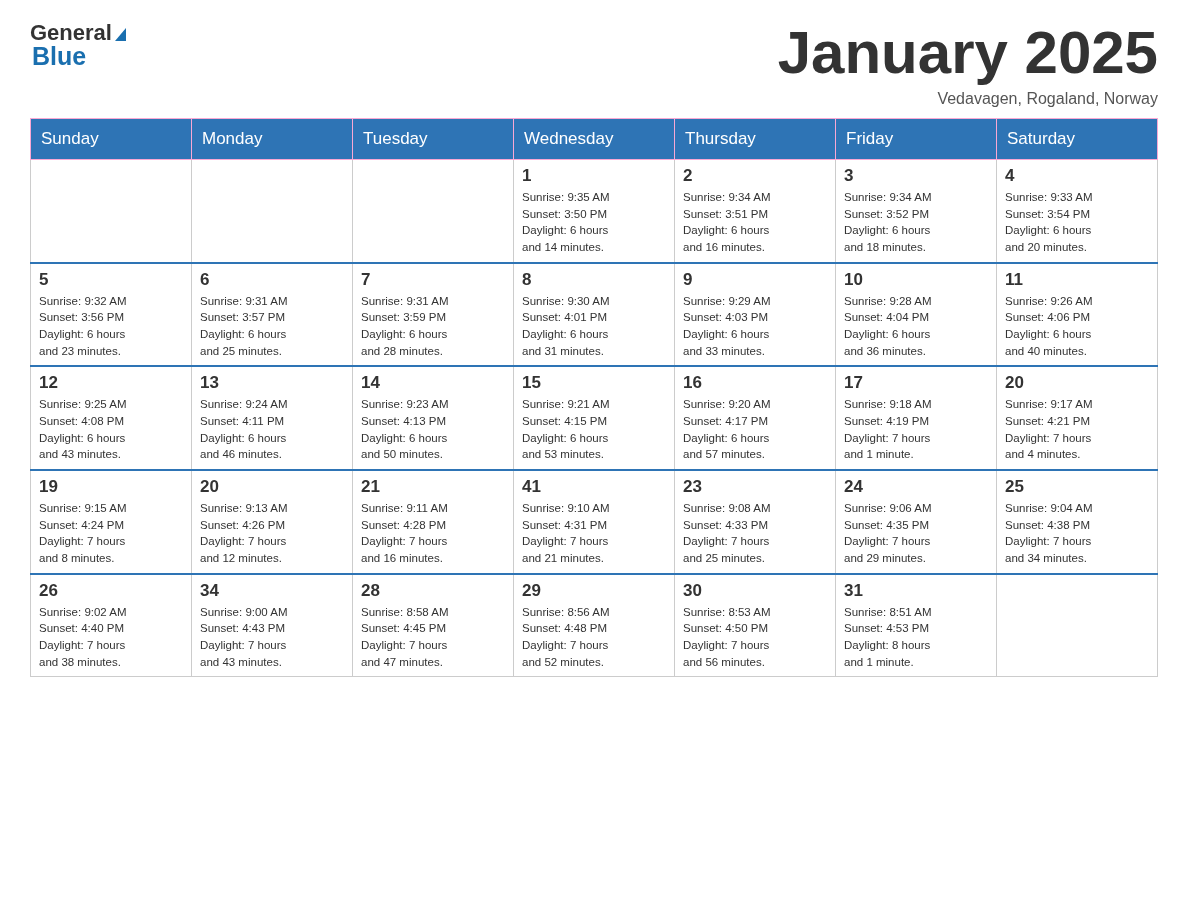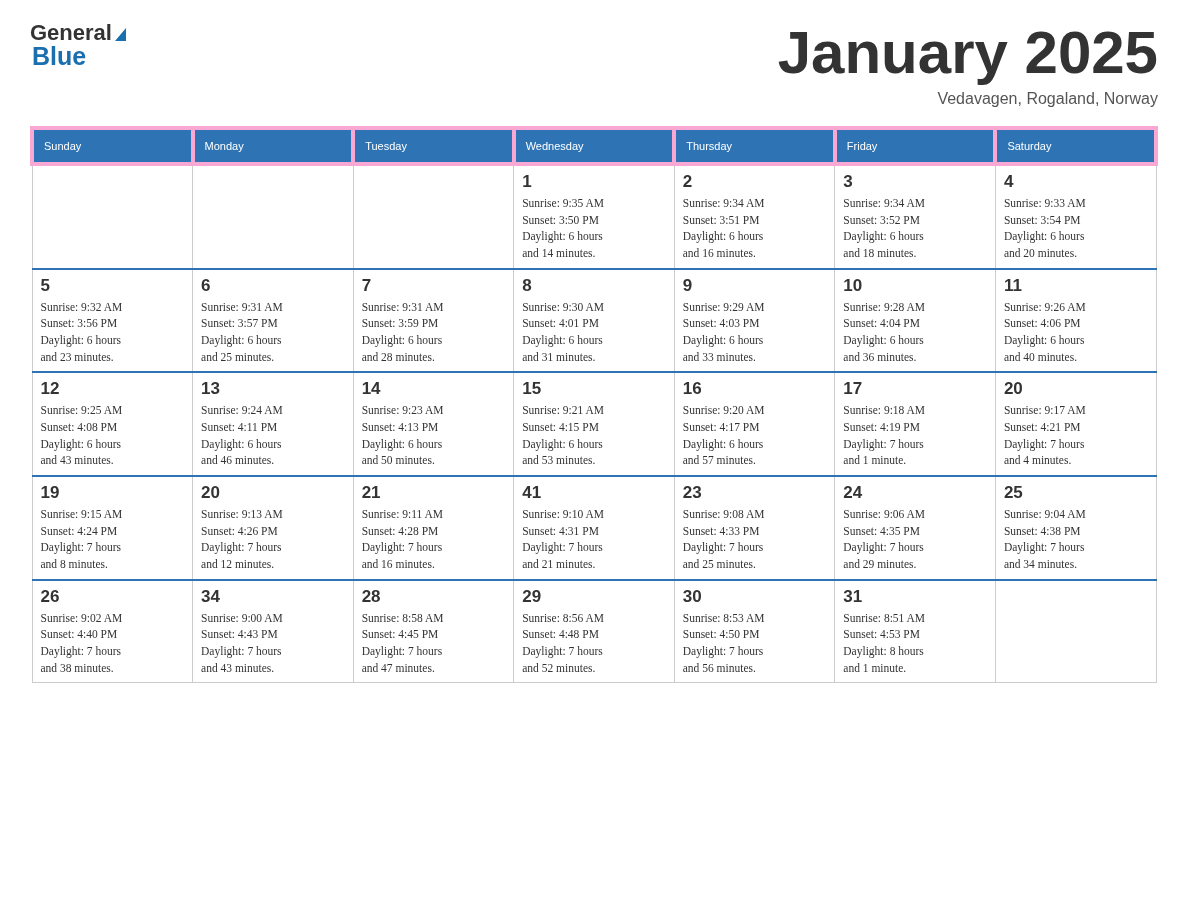--- a/index.html
+++ b/index.html
@@ -7,21 +7,21 @@
       font-family: Arial, Helvetica, sans-serif;
       background: #fff;
       padding: 20px 30px;
       width: 1188px;
       min-height: 918px;
     }
     .header {
       display: flex;
       justify-content: space-between;
       align-items: flex-start;
-      margin-bottom: 18px;
+      margin-bottom: 10px;
     }
     .logo {
       display: flex;
       align-items: center;
       gap: 4px;
     }
     .logo-text-general {
       font-size: 22px;
       font-weight: bold;
       color: #333;
@@ -48,42 +48,41 @@
     .calendar-table {
       width: 100%;
       border-collapse: collapse;
       margin-top: 8px;
     }
     .calendar-table th {
       background-color: #2e74b5;
       color: #fff;
       text-align: left;
       padding: 10px 10px;
-      font-size: 11px;
+      font-size: 17px;
       font-weight: normal;
-      border: 4px solid #f9a8d4;
+      border: 1px solid #f9a8d4;
     }
     .calendar-table td {
       vertical-align: top;
       border: 1px solid #ccc;
       padding: 6px 8px;
       min-height: 90px;
       width: 14.28%;
     }
     .day-number {
       font-size: 17px;
       font-weight: bold;
       color: #333;
       margin-bottom: 3px;
     }
     .day-info {
       font-size: 11.5px;
       color: #333;
       line-height: 1.45;
-      font-family: Liberation Serif, serif;
     }
     .empty-cell {
       background: #fff;
     }
     .row-separator td {
       border-top: 2px solid #2e74b5;
     }
   </style>
 </head>
 <body>

